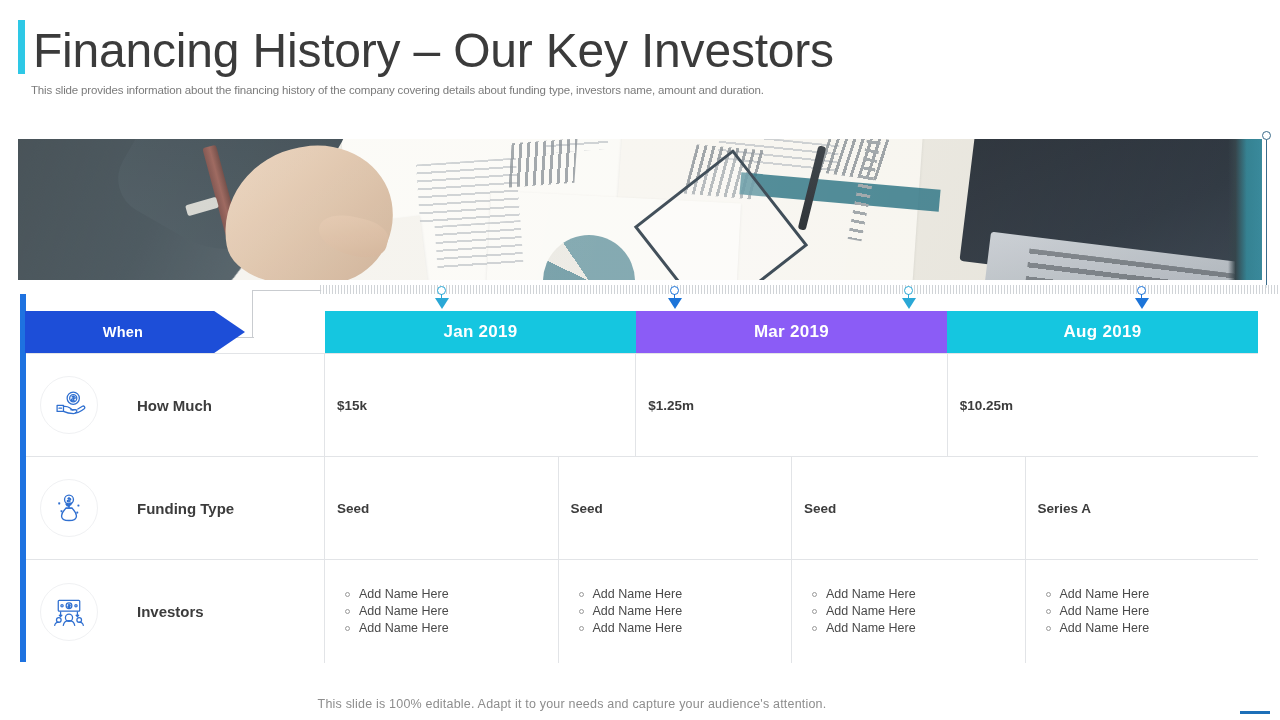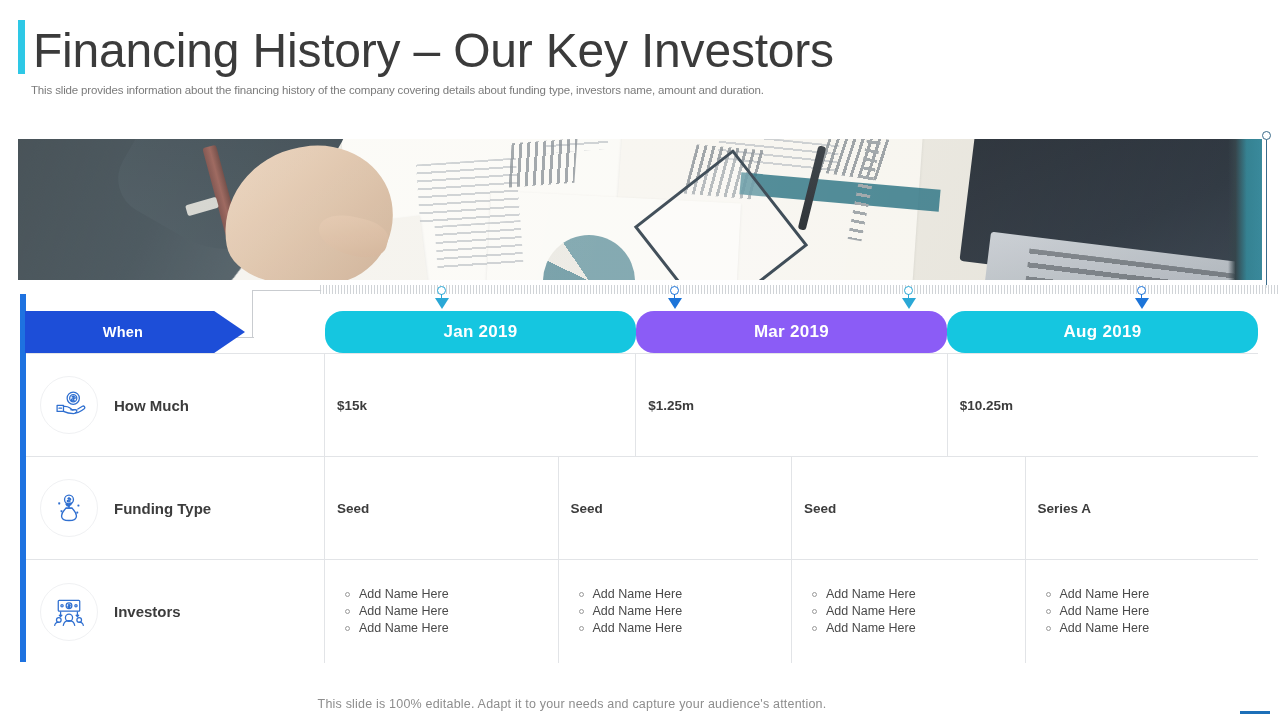--- a/index.html
+++ b/index.html
@@ -384,21 +384,20 @@
   }
   .hdr-cell {
     flex: 1 1 0;
     display: flex;
     align-items: center;
     justify-content: center;
     color: #ffffff;
     font-size: 17px;
     font-weight: bold;
     letter-spacing: .3px;
-    border-radius: 18px;
   }
 
   .body-rows {
     position: absolute;
     left: 0;
     top: 42px;
     width: 1232px;
     height: 309px;
     border-top: 1px solid #e2e4e7;
   }
@@ -423,21 +422,21 @@
     height: 56px;
     border-radius: 50%;
     border: 1px solid #f0f1f3;
     background: #ffffff;
     display: flex;
     align-items: center;
     justify-content: center;
     flex: 0 0 auto;
   }
   .label-text {
-    margin-left: 16px;
+    margin-left: 39px;
     font-size: 15px;
     font-weight: bold;
     color: #3c3c3c;
   }
   .data-cell {
     flex: 1 1 0;
     box-sizing: border-box;
     border-right: 1px solid #e2e4e7;
     display: flex;
     align-items: center;

